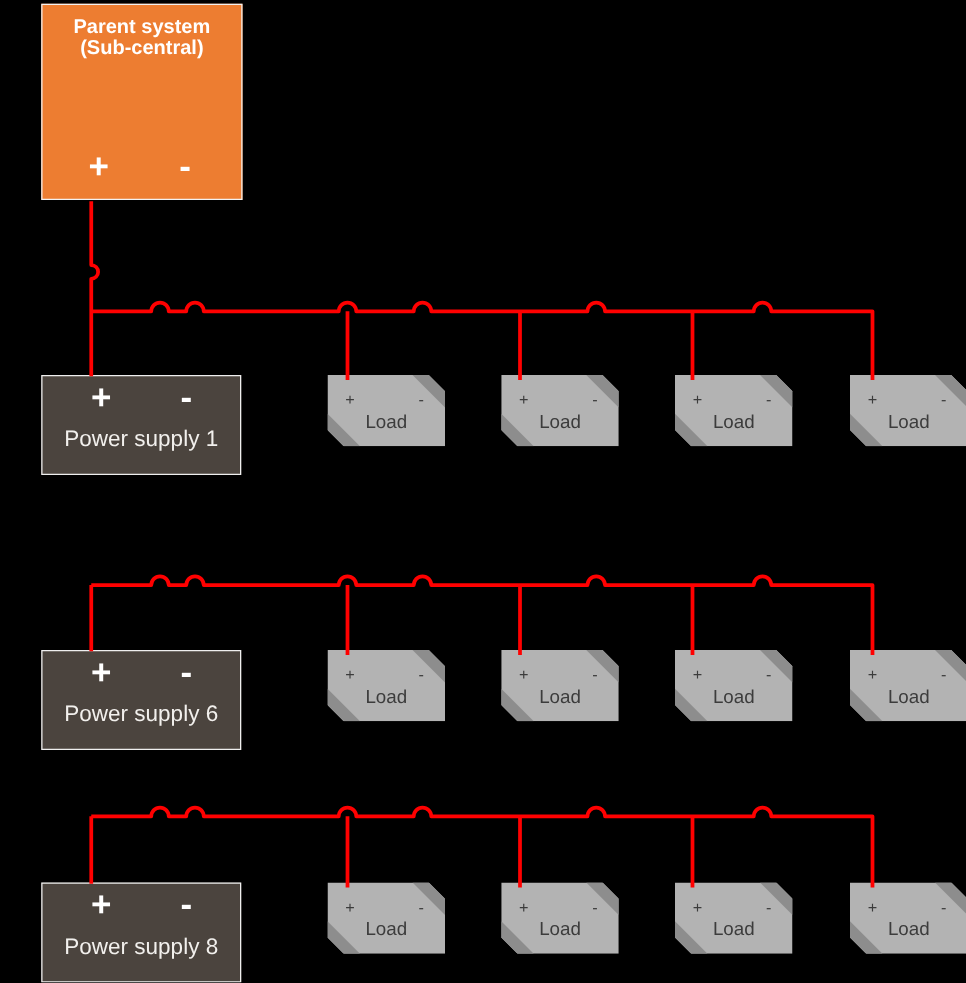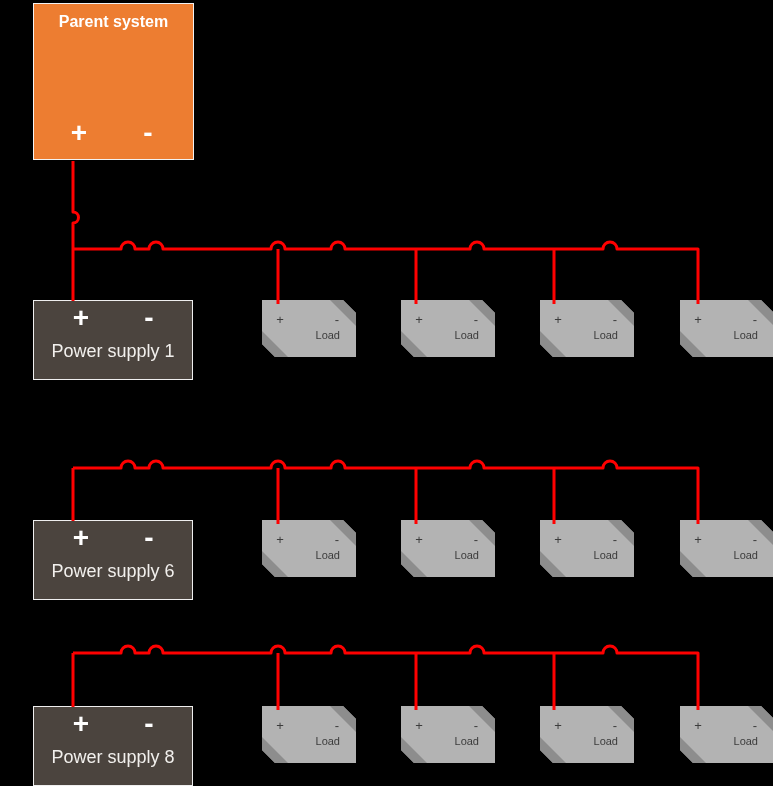--- a/index.html
+++ b/index.html
@@ -54,38 +54,39 @@
   
   .load { width: 94px; height: 57px; background: transparent; }
   .load .shape { position: absolute; left: 0; top: 0; }
   .lterm {
     position: absolute; top: 12px; width: 20px; text-align: center;
     color: var(--load-text, #3C3C3C); font-size: 13px; z-index: 2;
   }
   .lplus  { left: 8px; }
   .lminus { left: 65px; }
   .load-label {
-    position: absolute; top: 29px; left: 0; right: 16px; text-align: right;
-    color: var(--load-text, #3C3C3C); font-size: 11px; z-index: 2;
+    position: absolute; top: 29px; left: 0; right: 0; text-align: center;
+    color: var(--load-text, #3C3C3C); font-size: 15px; z-index: 2;
   }
 </style>
 </head>
 <body>
 
 <div id="canvas">
 
   <svg id="wires" width="773" height="786" viewBox="0 0 773 786">
       <path d="M 73 161 V 212 a 5.5 5.5 0 0 1 0 11 V 301 M 73 249 H 121 a 7 7 0 0 1 14 0 H 149 a 7 7 0 0 1 14 0 H 271 a 7 7 0 0 1 14 0 H 331 a 7 7 0 0 1 14 0 H 470 a 7 7 0 0 1 14 0 H 603 a 7 7 0 0 1 14 0 H 698 V 304 M 278 249 V 304 M 416 249 V 304 M 554 249 V 304" fill="none" stroke="#FF0000" stroke-width="3" stroke-linejoin="round"></path>
       <path d="M 73 521 V 468 M 73 468 H 121 a 7 7 0 0 1 14 0 H 149 a 7 7 0 0 1 14 0 H 271 a 7 7 0 0 1 14 0 H 331 a 7 7 0 0 1 14 0 H 470 a 7 7 0 0 1 14 0 H 603 a 7 7 0 0 1 14 0 H 698 V 524 M 278 468 V 524 M 416 468 V 524 M 554 468 V 524" fill="none" stroke="#FF0000" stroke-width="3" stroke-linejoin="round"></path>
       <path d="M 73 707 V 653 M 73 653 H 121 a 7 7 0 0 1 14 0 H 149 a 7 7 0 0 1 14 0 H 271 a 7 7 0 0 1 14 0 H 331 a 7 7 0 0 1 14 0 H 470 a 7 7 0 0 1 14 0 H 603 a 7 7 0 0 1 14 0 H 698 V 710 M 278 653 V 710 M 416 653 V 710 M 554 653 V 710" fill="none" stroke="#FF0000" stroke-width="3" stroke-linejoin="round"></path>
     </svg>
 
   <div class="box parent">
     <div class="parent-title">
       <div>Parent system</div>
+      <div>(Sub-central)</div>
     </div>
     <span class="term plus">+</span>
     <span class="term minus">-</span>
   </div>
 
   <div id="rows-container">
       <div class="box supply" style="top: 300px;">
         <span class="term plus">+</span>
         <span class="term minus">-</span>
         <div class="supply-label">Power supply 1</div>

